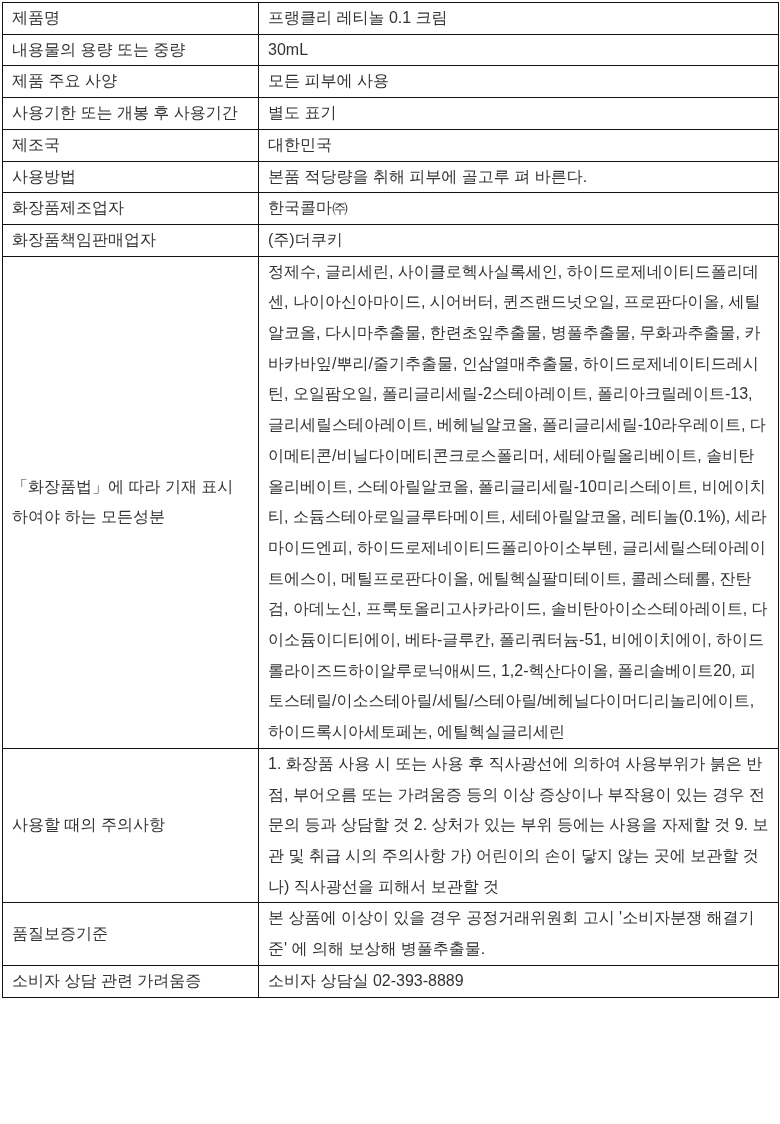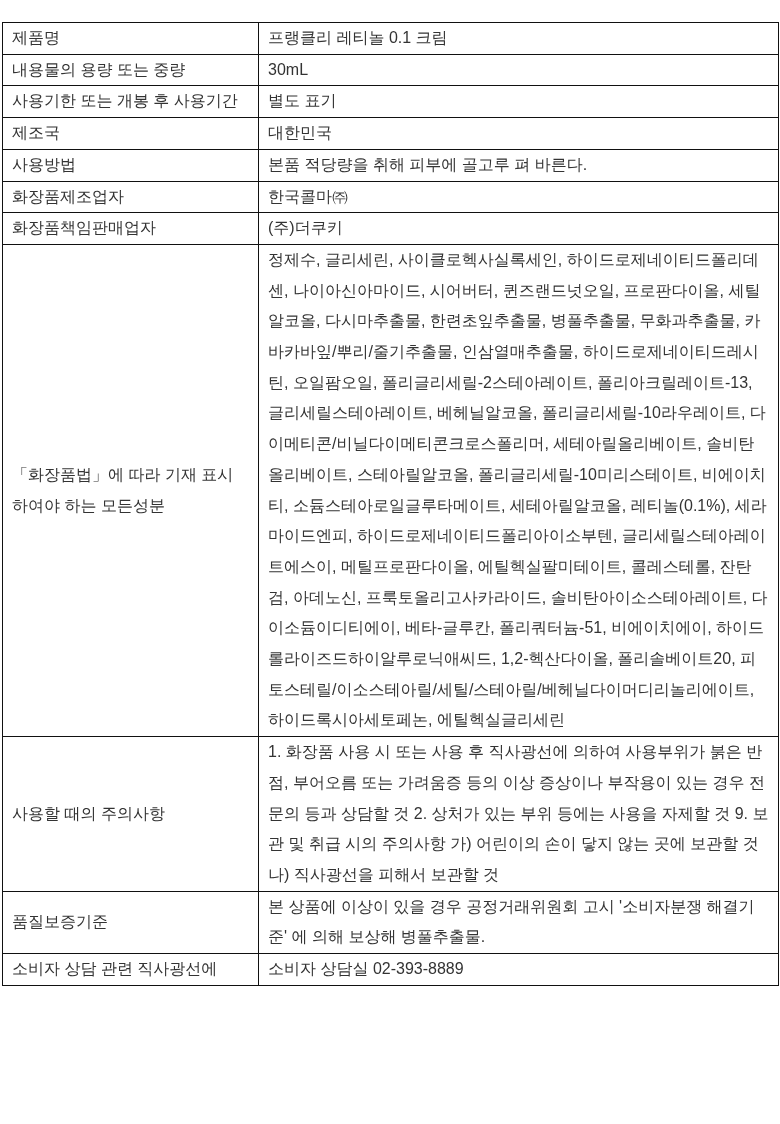--- a/index.html
+++ b/index.html
@@ -13,21 +13,20 @@
     height: 1124px;
     box-sizing: border-box;
     padding: 2px;
     background: #ffffff;
   }
   table.spec-table {
     width: 776px;
     border-collapse: collapse;
     table-layout: fixed;
     background: #ffffff;
-    margin-top: 20px;
   }
   table.spec-table col.c-label { width: 256px; }
   table.spec-table col.c-value { width: 520px; }
   table.spec-table td {
     border: 1px solid #111111;
     vertical-align: middle;
     padding: 0 9px;
     font-size: 16px;
     line-height: 30.7px;
     color: #333333;
@@ -49,20 +48,24 @@
     <tbody>
       <tr>
         <td class="label-cell">제품명</td>
         <td class="value-cell">프랭클리 레티놀 0.1 크림</td>
       </tr>
       <tr>
         <td class="label-cell">내용물의 용량 또는 중량</td>
         <td class="value-cell">30mL</td>
       </tr>
       <tr>
+        <td class="label-cell">제품 주요 사양</td>
+        <td class="value-cell">모든 피부에 사용</td>
+      </tr>
+      <tr>
         <td class="label-cell">사용기한 또는 개봉 후 사용기간</td>
         <td class="value-cell">별도 표기</td>
       </tr>
       <tr>
         <td class="label-cell">제조국</td>
         <td class="value-cell">대한민국</td>
       </tr>
       <tr>
         <td class="label-cell">사용방법</td>
         <td class="value-cell">본품 적당량을 취해 피부에 골고루 펴 바른다.</td>
@@ -81,18 +84,18 @@
       </tr>
       <tr>
         <td class="label-cell">사용할 때의 주의사항</td>
         <td class="value-cell">1. 화장품 사용 시 또는 사용 후 직사광선에 의하여 사용부위가 붉은 반점, 부어오름 또는 가려움증 등의 이상 증상이나 부작용이 있는 경우 전문의 등과 상담할 것 2. 상처가 있는 부위 등에는 사용을 자제할 것 9. 보관 및 취급 시의 주의사항 가) 어린이의 손이 닿지 않는 곳에 보관할 것 나) 직사광선을 피해서 보관할 것</td>
       </tr>
       <tr>
         <td class="label-cell">품질보증기준</td>
         <td class="value-cell">본 상품에 이상이 있을 경우 공정거래위원회 고시 '소비자분쟁 해결기준' 에 의해 보상해 병풀추출물.</td>
       </tr>
       <tr>
-        <td class="label-cell">소비자 상담 관련 직사광선에</td>
+        <td class="label-cell">소비자 상담 관련 가려움증</td>
         <td class="value-cell">소비자 상담실 02-393-8889</td>
       </tr>
     </tbody>
   </table>
 </div>
 
 </body></html>

